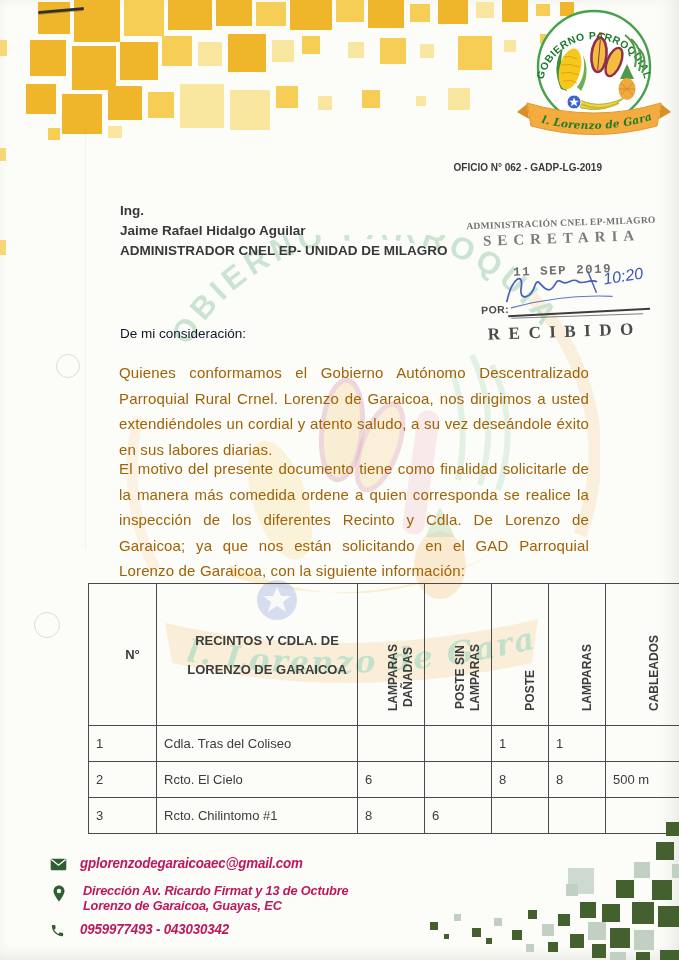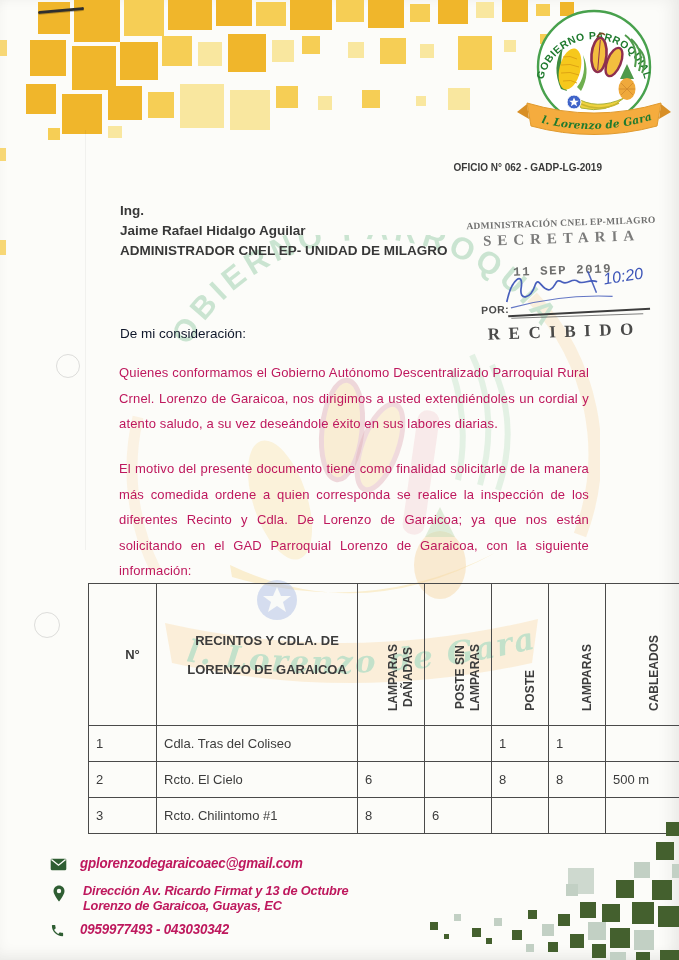--- a/index.html
+++ b/index.html
@@ -19,21 +19,21 @@
   .stamp .l2{font-family:"Liberation Serif",serif;font-size:15px;font-weight:bold;text-align:center;letter-spacing:6px;opacity:.72;margin-top:2px;}
   .stamp .dt{font-family:"Liberation Mono",monospace;font-size:12.5px;font-weight:bold;text-align:center;letter-spacing:1.5px;opacity:.8;margin-top:17px;}
   .stamp .porrow{position:relative;height:40px;}
   .stamp .por{position:absolute;left:28px;top:23px;font-size:10.5px;font-weight:bold;letter-spacing:.5px;}
   .stamp .sigline{position:absolute;left:55px;top:34px;width:142px;border-top:2.5px solid #3d3d3d;transform:rotate(-1deg);}
   .stamp .sigline2{position:absolute;left:58px;top:38px;width:132px;border-top:1px solid #4a4a4a;opacity:.7;}
   .stamp .sig{position:absolute;left:48px;top:-14px;}
   .stamp .rec{font-family:"Liberation Serif",serif;font-size:17px;font-weight:bold;text-align:center;letter-spacing:8.5px;color:#3b3b3b;margin-top:4px;opacity:.92;}
   
   .salutation{left:120px;top:326px;font-size:13.5px;color:#0f172a;}
-  .para{left:119px;width:470px;font-size:13px;line-height:25.5px;text-align:justify;color:#be185d;letter-spacing:.15px;}
+  .para{left:119px;width:470px;font-size:15px;line-height:25.5px;text-align:justify;color:#a16207;letter-spacing:.15px;}
   .p1{top:360px;}
   .p2{top:456px;}
   
   table.data{border-collapse:collapse;table-layout:fixed;}
   table.data td,table.data th{border:1.4px solid #4a4a4a;font-size:13px;color:#3C3C3C;background:transparent;padding-left:21px;}
   table.data th{font-weight:bold;}
   .th-n{width:45px;vertical-align:middle;text-align:center;font-size:12.5px;}
   .th-name{width:178px;vertical-align:middle;text-align:center;font-size:12.8px;}
   .th-name span{white-space:pre-line;line-height:29px;}
   .th-v{vertical-align:bottom;text-align:center;}

